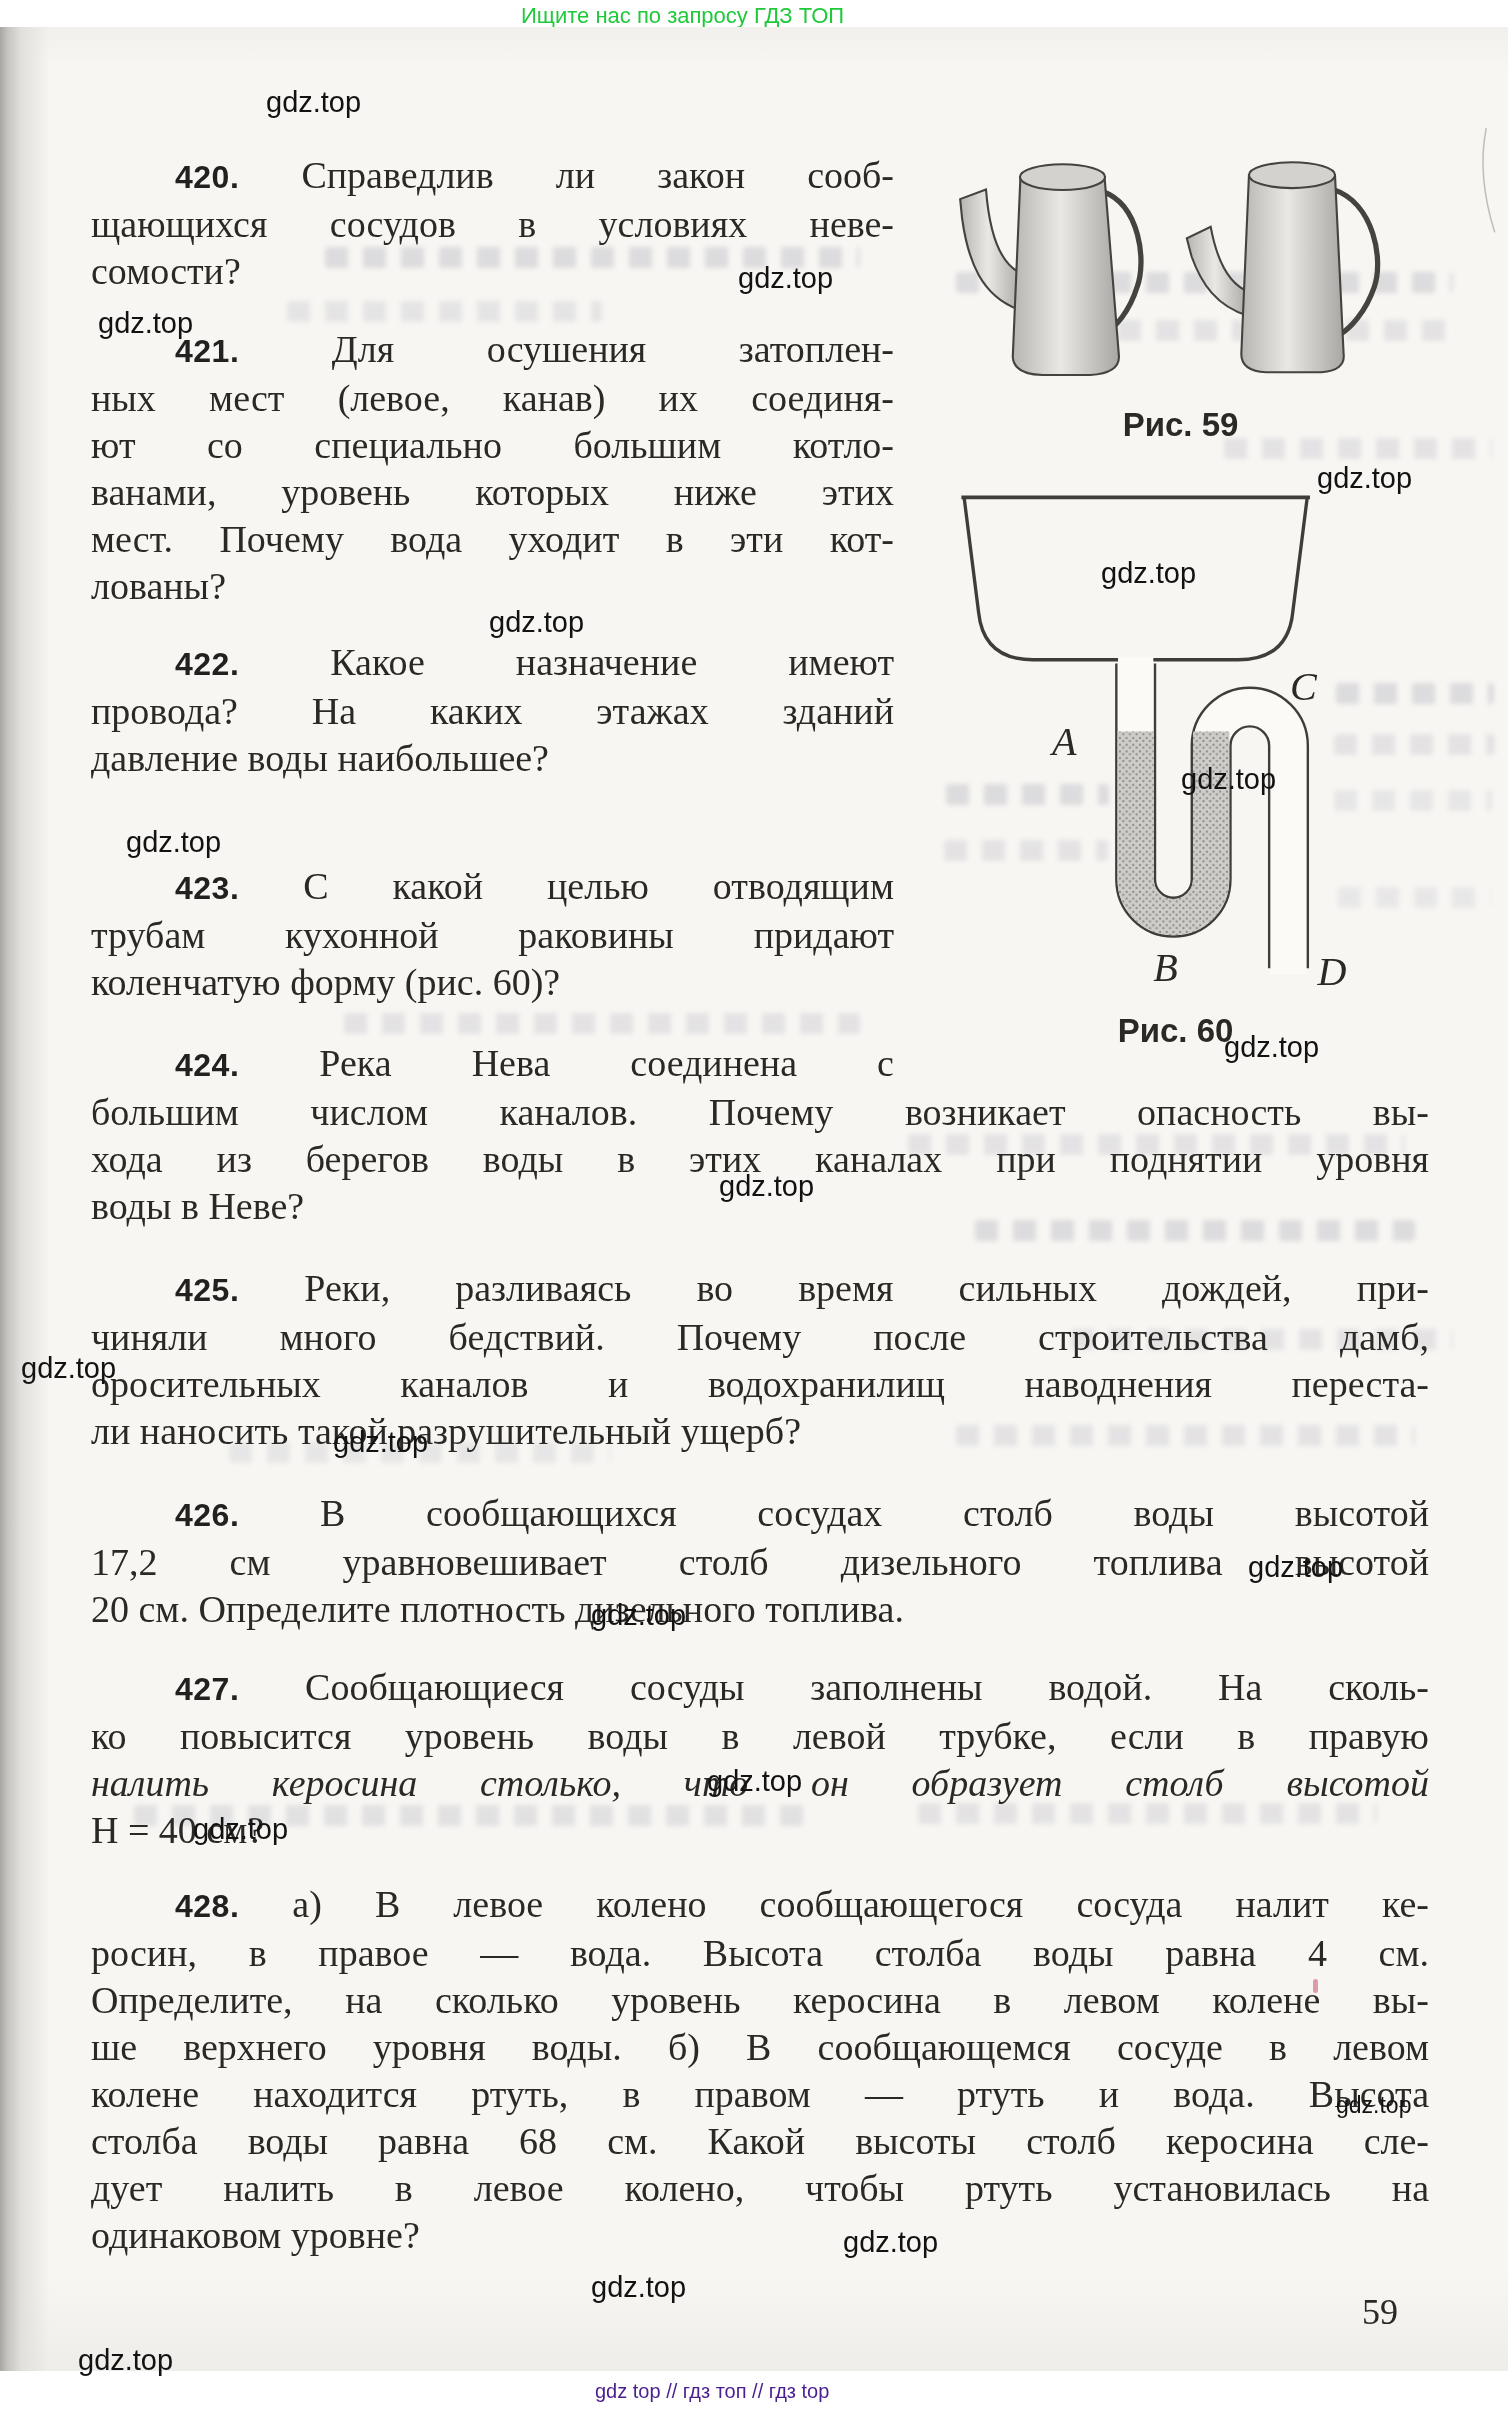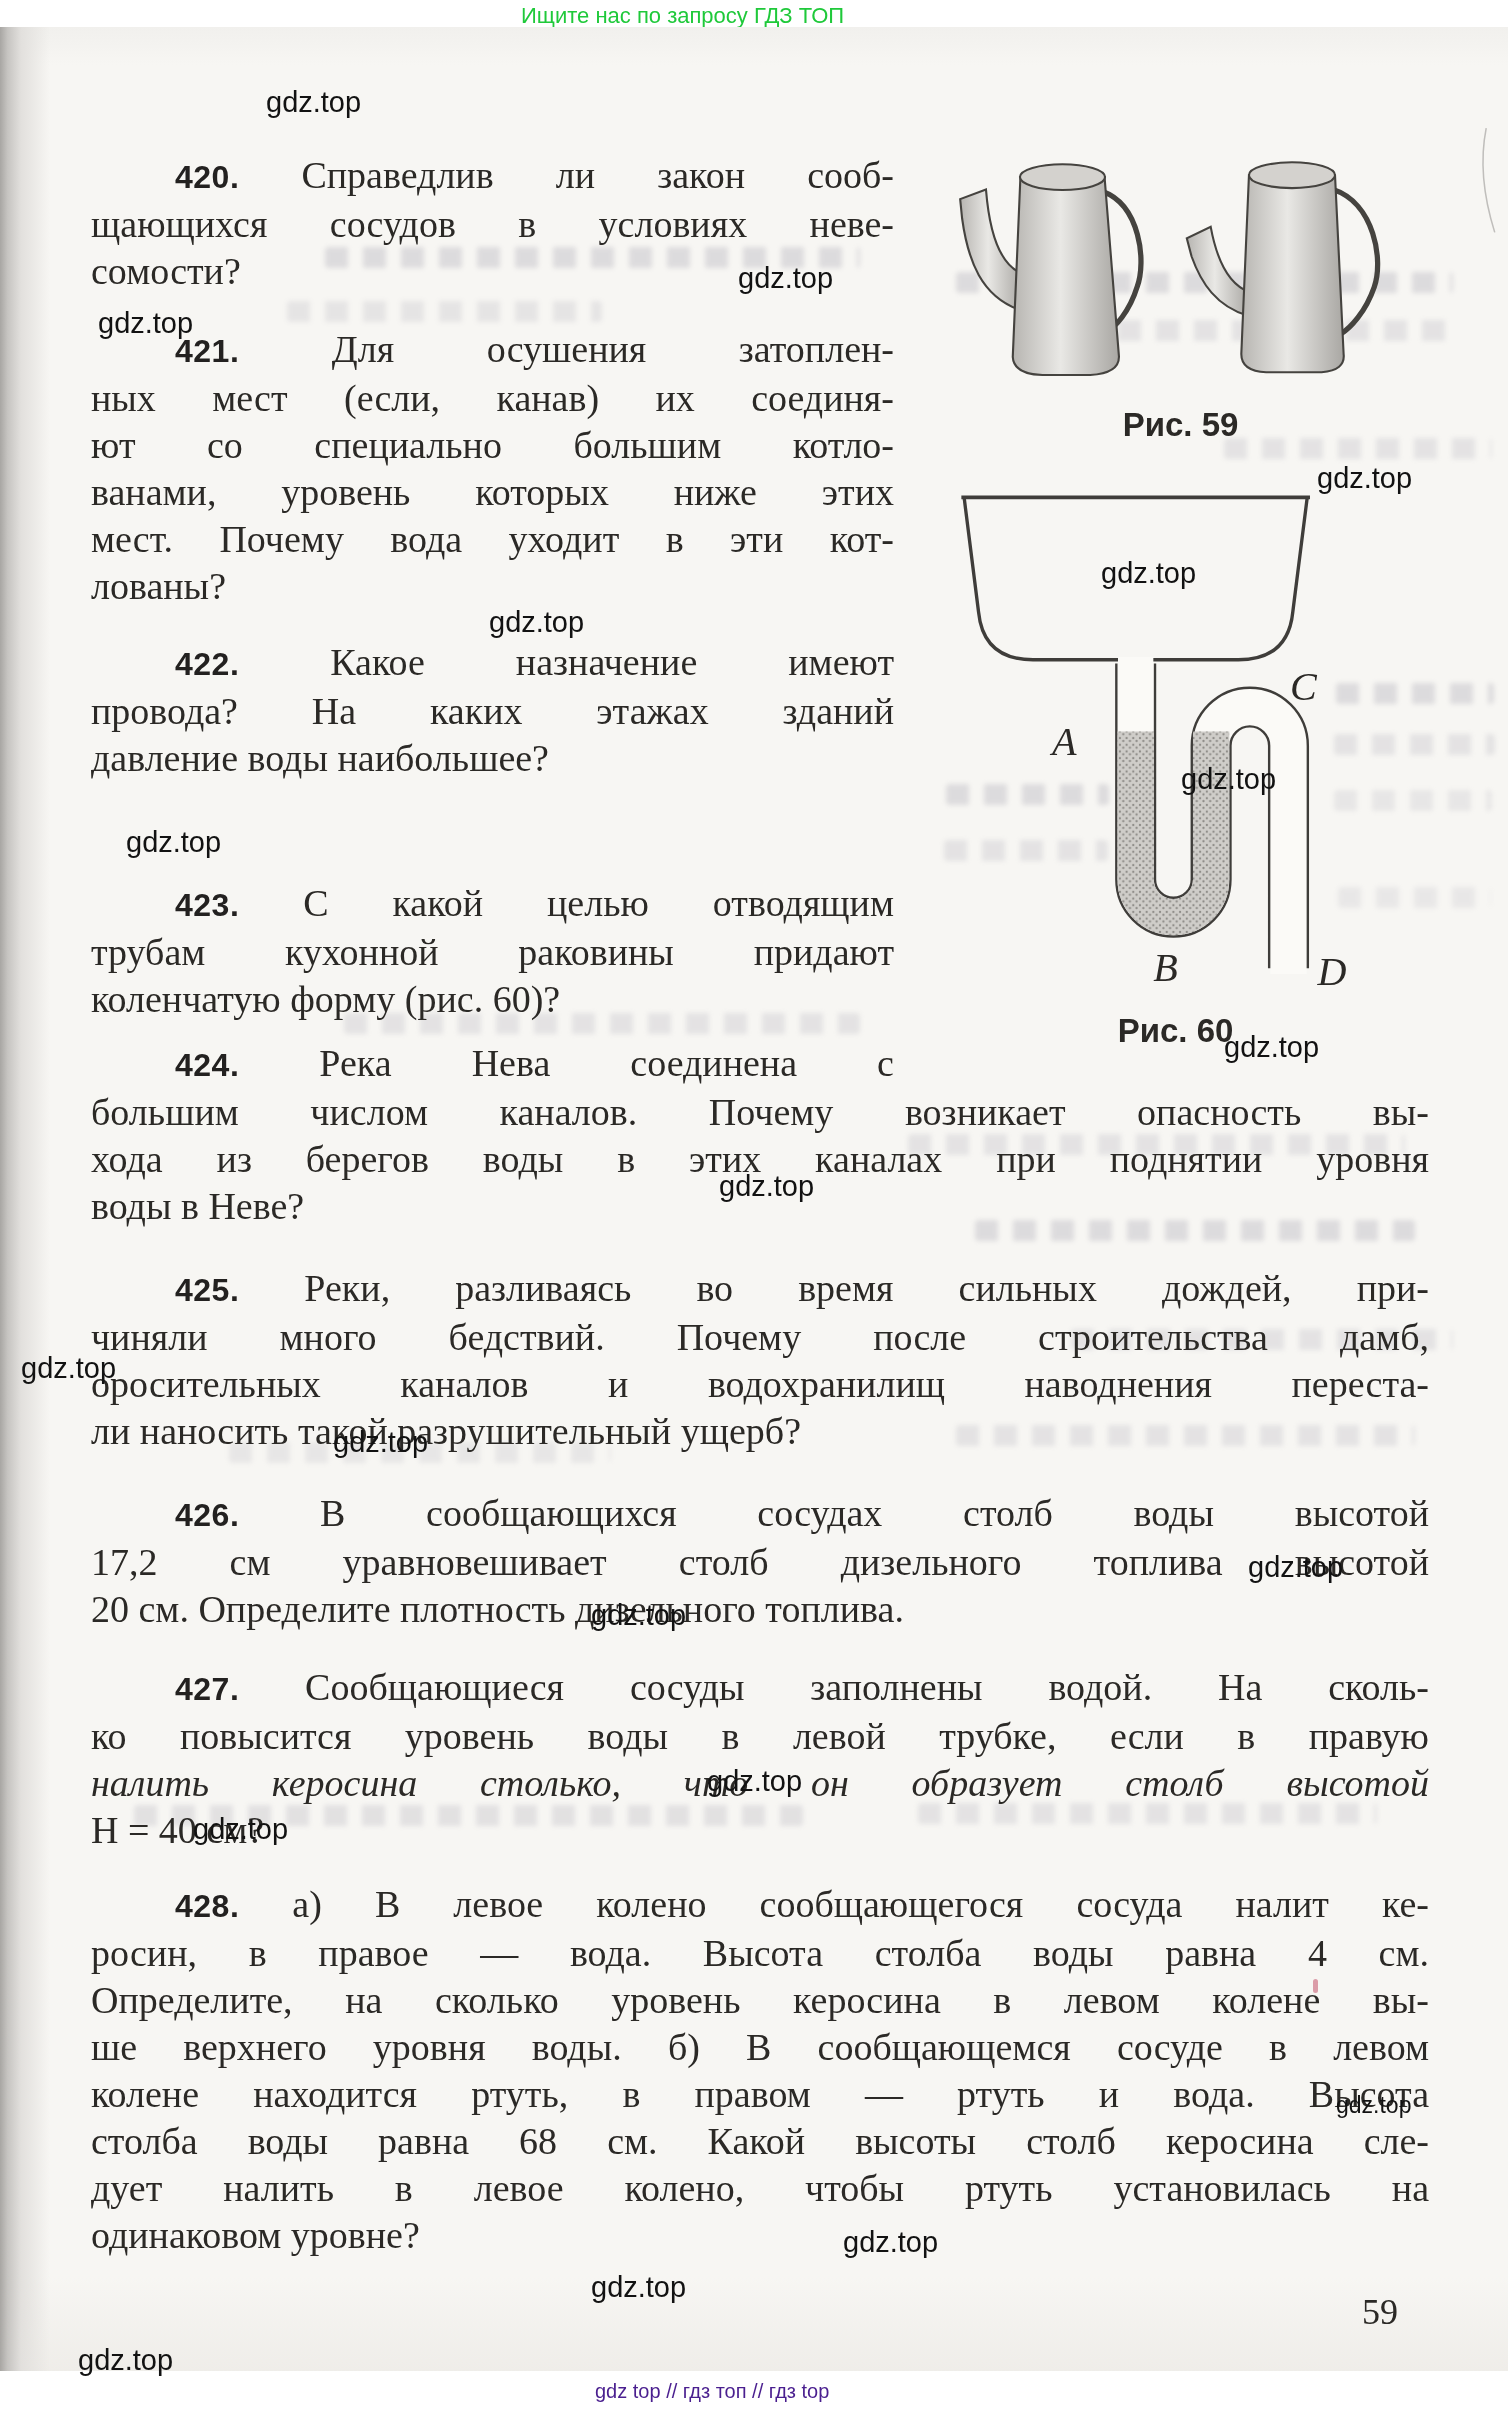--- a/index.html
+++ b/index.html
@@ -59,33 +59,33 @@
     <span class="bleed" style="left:918px;top:1776px;width:459px;opacity:.2;"></span>
 
     <div id="problems">
         <div class="problem" style="top: 125px;">
           <div class="line first" style="width: 803px;"><span class="pnum">420.</span> Справедлив ли закон сооб-</div>
           <div class="line" style="width: 803px;">щающихся сосудов в условиях неве-</div>
           <div class="line tail" style="width: 803px;">сомости?</div>
         </div>
         <div class="problem" style="top: 299px;">
           <div class="line first" style="width: 803px;"><span class="pnum">421.</span> Для  осушения  затоплен-</div>
-          <div class="line" style="width: 803px;">ных мест (если, канав) их соединя-</div>
+          <div class="line" style="width: 803px;">ных мест (левое, канав) их соединя-</div>
           <div class="line" style="width: 803px;">ют со специально большим котло-</div>
           <div class="line" style="width: 803px;">ванами, уровень которых ниже этих</div>
           <div class="line" style="width: 803px;">мест. Почему вода уходит в эти кот-</div>
           <div class="line tail" style="width: 803px;">лованы?</div>
         </div>
         <div class="problem" style="top: 612px;">
           <div class="line first" style="width: 803px;"><span class="pnum">422.</span> Какое  назначение  имеют</div>
           <div class="line" style="width: 803px;">провода? На каких этажах зданий</div>
           <div class="line tail" style="width: 803px;">давление воды наибольшее?</div>
         </div>
         <div class="problem" style="top: 836px;">
-          <div class="line first" style="width: 803px; margin-top: 17px;"><span class="pnum">423.</span> С какой целью отводящим</div>
+          <div class="line first" style="width: 803px;"><span class="pnum">423.</span> С какой целью отводящим</div>
           <div class="line" style="width: 803px;">трубам кухонной раковины придают</div>
           <div class="line tail" style="width: 803px;">коленчатую форму (рис. 60)?</div>
         </div>
         <div class="problem" style="top: 1013px;">
           <div class="line first" style="width: 803px;"><span class="pnum">424.</span> Река  Нева  соединена  с</div>
           <div class="line" style="width: 1338px;">большим числом каналов. Почему возникает опасность вы-</div>
           <div class="line" style="width: 1338px;">хода из берегов воды в этих каналах при поднятии уровня</div>
           <div class="line tail" style="width: 1338px;">воды в Неве?</div>
         </div>
         <div class="problem" style="top: 1238px;">

